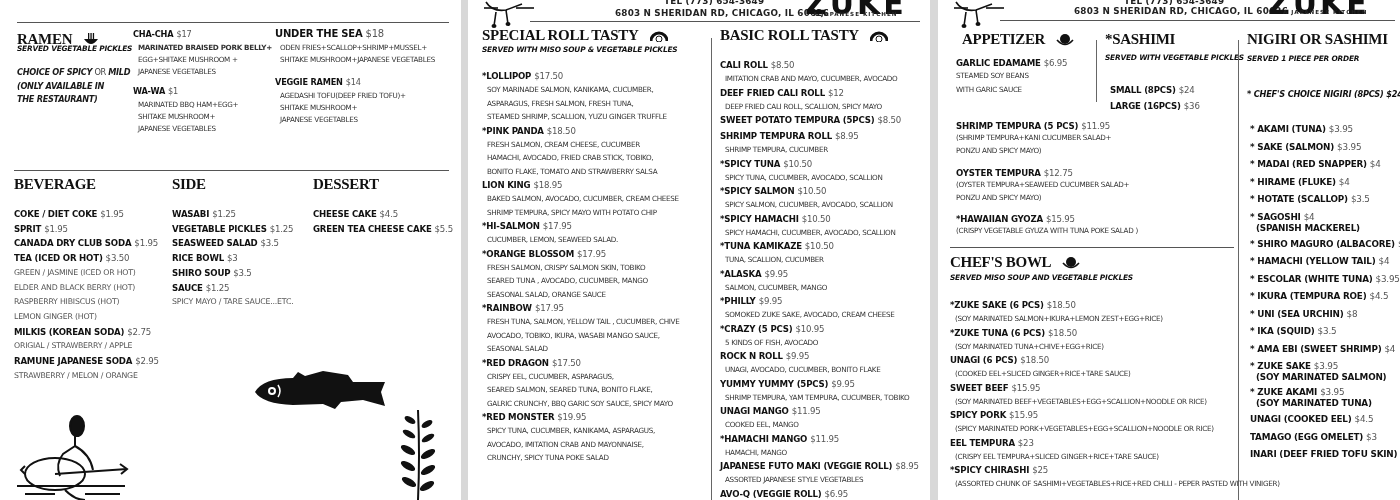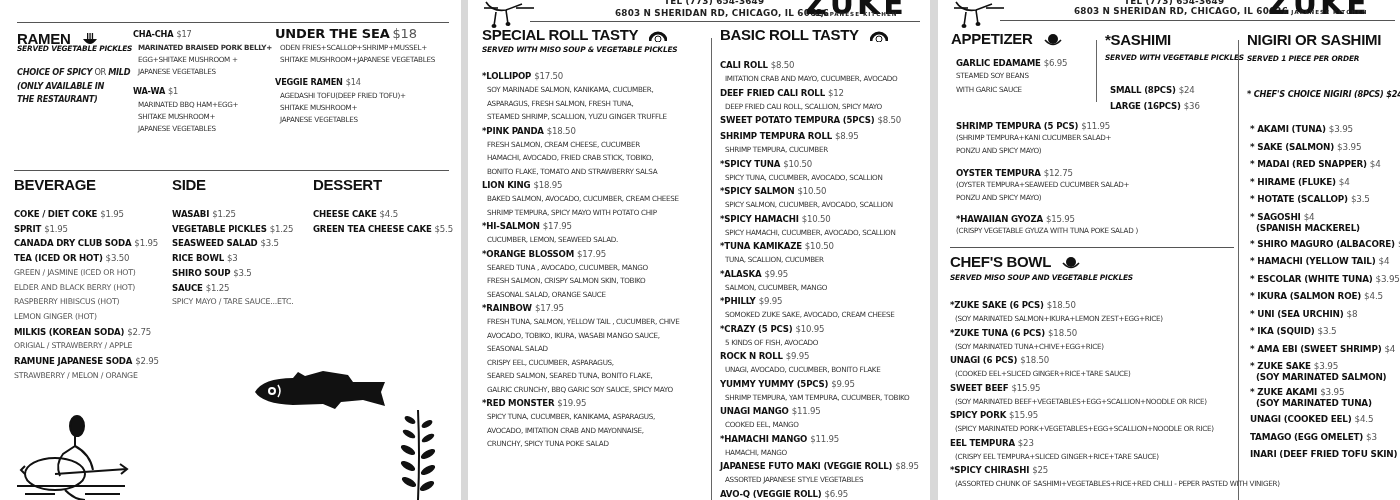--- a/index.html
+++ b/index.html
@@ -5,21 +5,21 @@
   * { box-sizing: border-box; margin: 0; padding: 0; }
   html, body { width: 1400px; height: 500px; overflow: hidden; background: #d8d8d8; }
   body { position: relative; font-family: "DejaVu Sans", sans-serif; color: #1a1a1a; }
   .page { position: absolute; top: 0; height: 500px; background: #fff; overflow: hidden; }
   #p1 { left: 0; width: 461px; }
   #p2 { left: 468px; width: 462px; }
   #p3 { left: 938px; width: 462px; }
   .abs { position: absolute; }
   .rule { position: absolute; height: 1px; background: #555; }
   .vrule { position: absolute; width: 1px; background: #666; }
-  .h1 { font-family: Liberation Sans, sans-serif; font-weight: 900; font-size: 15px; letter-spacing: -0.3px; color: #111; white-space: nowrap; }
+  .h1 { font-family: Liberation Serif, serif; font-weight: 900; font-size: 15px; letter-spacing: -0.3px; color: #111; white-space: nowrap; }
   .sub { font-style: italic; font-weight: bold; font-size: 7.4px; letter-spacing: -0.2px; color: #111; white-space: nowrap; }
   .nm { font-weight: bold; font-size: 8.6px; color: #111; letter-spacing: -0.2px; white-space: nowrap; line-height: 14.6px; }
   .pr { font-weight: normal; color: #555; margin-left: 3px; }
   .ds { font-size: 7.2px; color: #333; letter-spacing: -0.3px; white-space: nowrap; line-height: 13.5px; padding-left: 5px; }
   .gi { font-size: 7.8px; color: #555; letter-spacing: -0.2px; white-space: nowrap; line-height: 14.7px; }
   .bl { font-weight: bold; font-size: 8.6px; color:#111; white-space: nowrap; line-height: 14.7px; letter-spacing:-0.2px;}
   .tel { font-weight: bold; font-size: 8.8px; color: #222; white-space: nowrap; letter-spacing: 0.2px; }
   .logo { font-weight: 900; font-size: 30px; letter-spacing: 3px; color: #111; line-height: 20px; }
   .logosub { font-size: 5.6px; font-weight: bold; letter-spacing: 1px; color: #222; white-space: nowrap; }
   .icon-bowl { display:inline-block; vertical-align: middle; margin-left: 6px; }
@@ -54,21 +54,21 @@
     <div class="ds" style="line-height:12px;">EGG+SHITAKE MUSHROOM +</div>
     <div class="ds" style="line-height:12px;">JAPANESE VEGETABLES</div>
   </div>
   <div class="abs" style="left:133px; top:84px;">
     <div class="nm" style="font-size:8.2px;"><span>WA-WA</span><span class="pr">$1</span></div>
     <div class="ds" style="line-height:12px;">MARINATED BBQ HAM+EGG+</div>
     <div class="ds" style="line-height:12px;">SHITAKE MUSHROOM+</div>
     <div class="ds" style="line-height:12px;">JAPANESE VEGETABLES</div>
   </div>
   <div class="abs" style="left:275px; top:27px;">
-    <div class="nm" style="font-size:13px;"><span>UNDER THE SEA</span><span class="pr">$18</span></div>
+    <div class="nm" style="font-size:10px;"><span>UNDER THE SEA</span><span class="pr">$18</span></div>
     <div class="ds" style="line-height:12px;">ODEN FRIES+SCALLOP+SHRIMP+MUSSEL+</div>
     <div class="ds" style="line-height:12px;">SHITAKE MUSHROOM+JAPANESE VEGETABLES</div>
   </div>
   <div class="abs" style="left:275px; top:75px;">
     <div class="nm" style="font-size:8.2px;"><span>VEGGIE RAMEN</span><span class="pr">$14</span></div>
     <div class="ds" style="line-height:12px;">AGEDASHI TOFU(DEEP FRIED TOFU)+</div>
     <div class="ds" style="line-height:12px;">SHITAKE MUSHROOM+</div>
     <div class="ds" style="line-height:12px;">JAPANESE VEGETABLES</div>
   </div>
 
@@ -190,31 +190,32 @@
         <div class="nm" style="line-height:14px"><span>LION KING</span><span class="pr">$18.95</span></div>
       <div class="ds">BAKED SALMON, AVOCADO, CUCUMBER, CREAM CHEESE</div>
         <div class="ds">SHRIMP TEMPURA, SPICY MAYO WITH POTATO CHIP</div>
       </div>
     <div>
         <div class="nm" style="line-height:14px"><span>*HI-SALMON</span><span class="pr">$17.95</span></div>
         <div class="ds">CUCUMBER, LEMON, SEAWEED SALAD.</div>
       </div>
     <div>
         <div class="nm" style="line-height:14px"><span>*ORANGE BLOSSOM</span><span class="pr">$17.95</span></div>
-      <div class="ds">SEARED TUNA , AVOCADO, CUCUMBER, MANGO</div>
-        <div class="ds">FRESH SALMON, CRISPY SALMON SKIN, TOBIKO</div>
+      <div class="ds">FRESH SALMON, CRISPY SALMON SKIN, TOBIKO</div>
+        <div class="ds">SEARED TUNA , AVOCADO, CUCUMBER, MANGO</div>
         <div class="ds">SEASONAL SALAD, ORANGE SAUCE</div>
       </div>
     <div>
         <div class="nm" style="line-height:14px"><span>*RAINBOW</span><span class="pr">$17.95</span></div>
       <div class="ds">FRESH TUNA, SALMON, YELLOW TAIL , CUCUMBER, CHIVE</div>
         <div class="ds">AVOCADO, TOBIKO, IKURA, WASABI MANGO SAUCE,</div>
         <div class="ds">SEASONAL SALAD</div>
       </div>
     <div>
+        <div class="nm" style="line-height:14px"><span>*RED DRAGON</span><span class="pr">$17.50</span></div>
       <div class="ds">CRISPY EEL, CUCUMBER, ASPARAGUS,</div>
         <div class="ds">SEARED SALMON, SEARED TUNA, BONITO FLAKE,</div>
         <div class="ds">GALRIC CRUNCHY, BBQ GARIC SOY SAUCE, SPICY MAYO</div>
       </div>
     <div>
         <div class="nm" style="line-height:14px"><span>*RED MONSTER</span><span class="pr">$19.95</span></div>
       <div class="ds">SPICY TUNA, CUCUMBER, KANIKAMA, ASPARAGUS,</div>
         <div class="ds">AVOCADO, IMITATION CRAB AND MAYONNAISE,</div>
         <div class="ds">CRUNCHY, SPICY TUNA POKE SALAD</div>
       </div>
@@ -310,21 +311,21 @@
     </g>
     <ellipse cx="12" cy="26" rx="2.5" ry="2" fill="#111"></ellipse>
       <ellipse cx="26" cy="24" rx="2.5" ry="2" fill="#111"></ellipse>
   </svg>
   <div class="abs tel" style="left:186px; top:-4px;">TEL (773) 654-3649</div>
   <div class="abs tel" style="left:136px; top:6px;">6803 N SHERIDAN RD, CHICAGO, IL 60626</div>
   <div class="abs logo" style="left:330px; top:-6px;">ZUKE</div>
   <div class="abs logosub" style="left:345px; top:9px;">A JAPANESE KITCHEN</div>
   <div class="rule" style="left:62px; top:20px; width:395px;"></div>
 
-  <div class="abs" style="left:13px; top:29px;">
+  <div class="abs" style="left:24px; top:29px;">
     <span class="h1">APPETIZER</span>
     <svg class="icon-bowl" width="18" height="14" viewBox="0 0 18 14">
       <circle cx="9" cy="6" r="5" fill="#111"></circle>
         <path d="M1 7 Q9 16 17 7" stroke="#111" stroke-width="1.6" fill="none"></path>
     </svg>
   </div>
   <div class="abs" style="left:18px; top:57px;">
     <div>
         <div class="nm" style="line-height:12px"><span>GARLIC EDAMAME</span><span class="pr">$6.95</span></div>
       <div class="ds" style="padding-left:0;line-height:13.5px">STEAMED SOY BEANS</div>
@@ -366,21 +367,21 @@
     <div class="nl"><span>* MADAI (RED SNAPPER)</span><span class="pr">$4</span></div>
     <div class="nl"><span>* HIRAME (FLUKE)</span><span class="pr">$4</span></div>
     <div class="nl"><span>* HOTATE (SCALLOP)</span><span class="pr">$3.5</span></div>
     <div style="margin:3px 0 2px">
         <div class="nl2"><span>* SAGOSHI</span><span class="pr">$4</span></div>
         <div class="nl2" style="padding-left:6px">(SPANISH MACKEREL)</div>
       </div>
     <div class="nl"><span>* SHIRO MAGURO (ALBACORE)</span><span class="pr">$3.95</span></div>
     <div class="nl"><span>* HAMACHI (YELLOW TAIL)</span><span class="pr">$4</span></div>
     <div class="nl"><span>* ESCOLAR (WHITE TUNA)</span><span class="pr">$3.95</span></div>
-    <div class="nl"><span>* IKURA (SALMON ROE)</span><span class="pr">$4.5</span></div>
+    <div class="nl"><span>* IKURA (TEMPURA ROE)</span><span class="pr">$4.5</span></div>
     <div class="nl"><span>* UNI (SEA URCHIN)</span><span class="pr">$8</span></div>
     <div class="nl"><span>* IKA (SQUID)</span><span class="pr">$3.5</span></div>
     <div class="nl"><span>* AMA EBI (SWEET SHRIMP)</span><span class="pr">$4</span></div>
     <div style="margin:3px 0 4px">
         <div class="nl2"><span>* ZUKE SAKE</span><span class="pr">$3.95</span></div>
         <div class="nl2" style="padding-left:6px">(SOY MARINATED SALMON)</div>
       </div>
     <div style="margin:3px 0 2px">
         <div class="nl2"><span>* ZUKE AKAMI</span><span class="pr">$3.95</span></div>
         <div class="nl2" style="padding-left:6px">(SOY MARINATED TUNA)</div>

